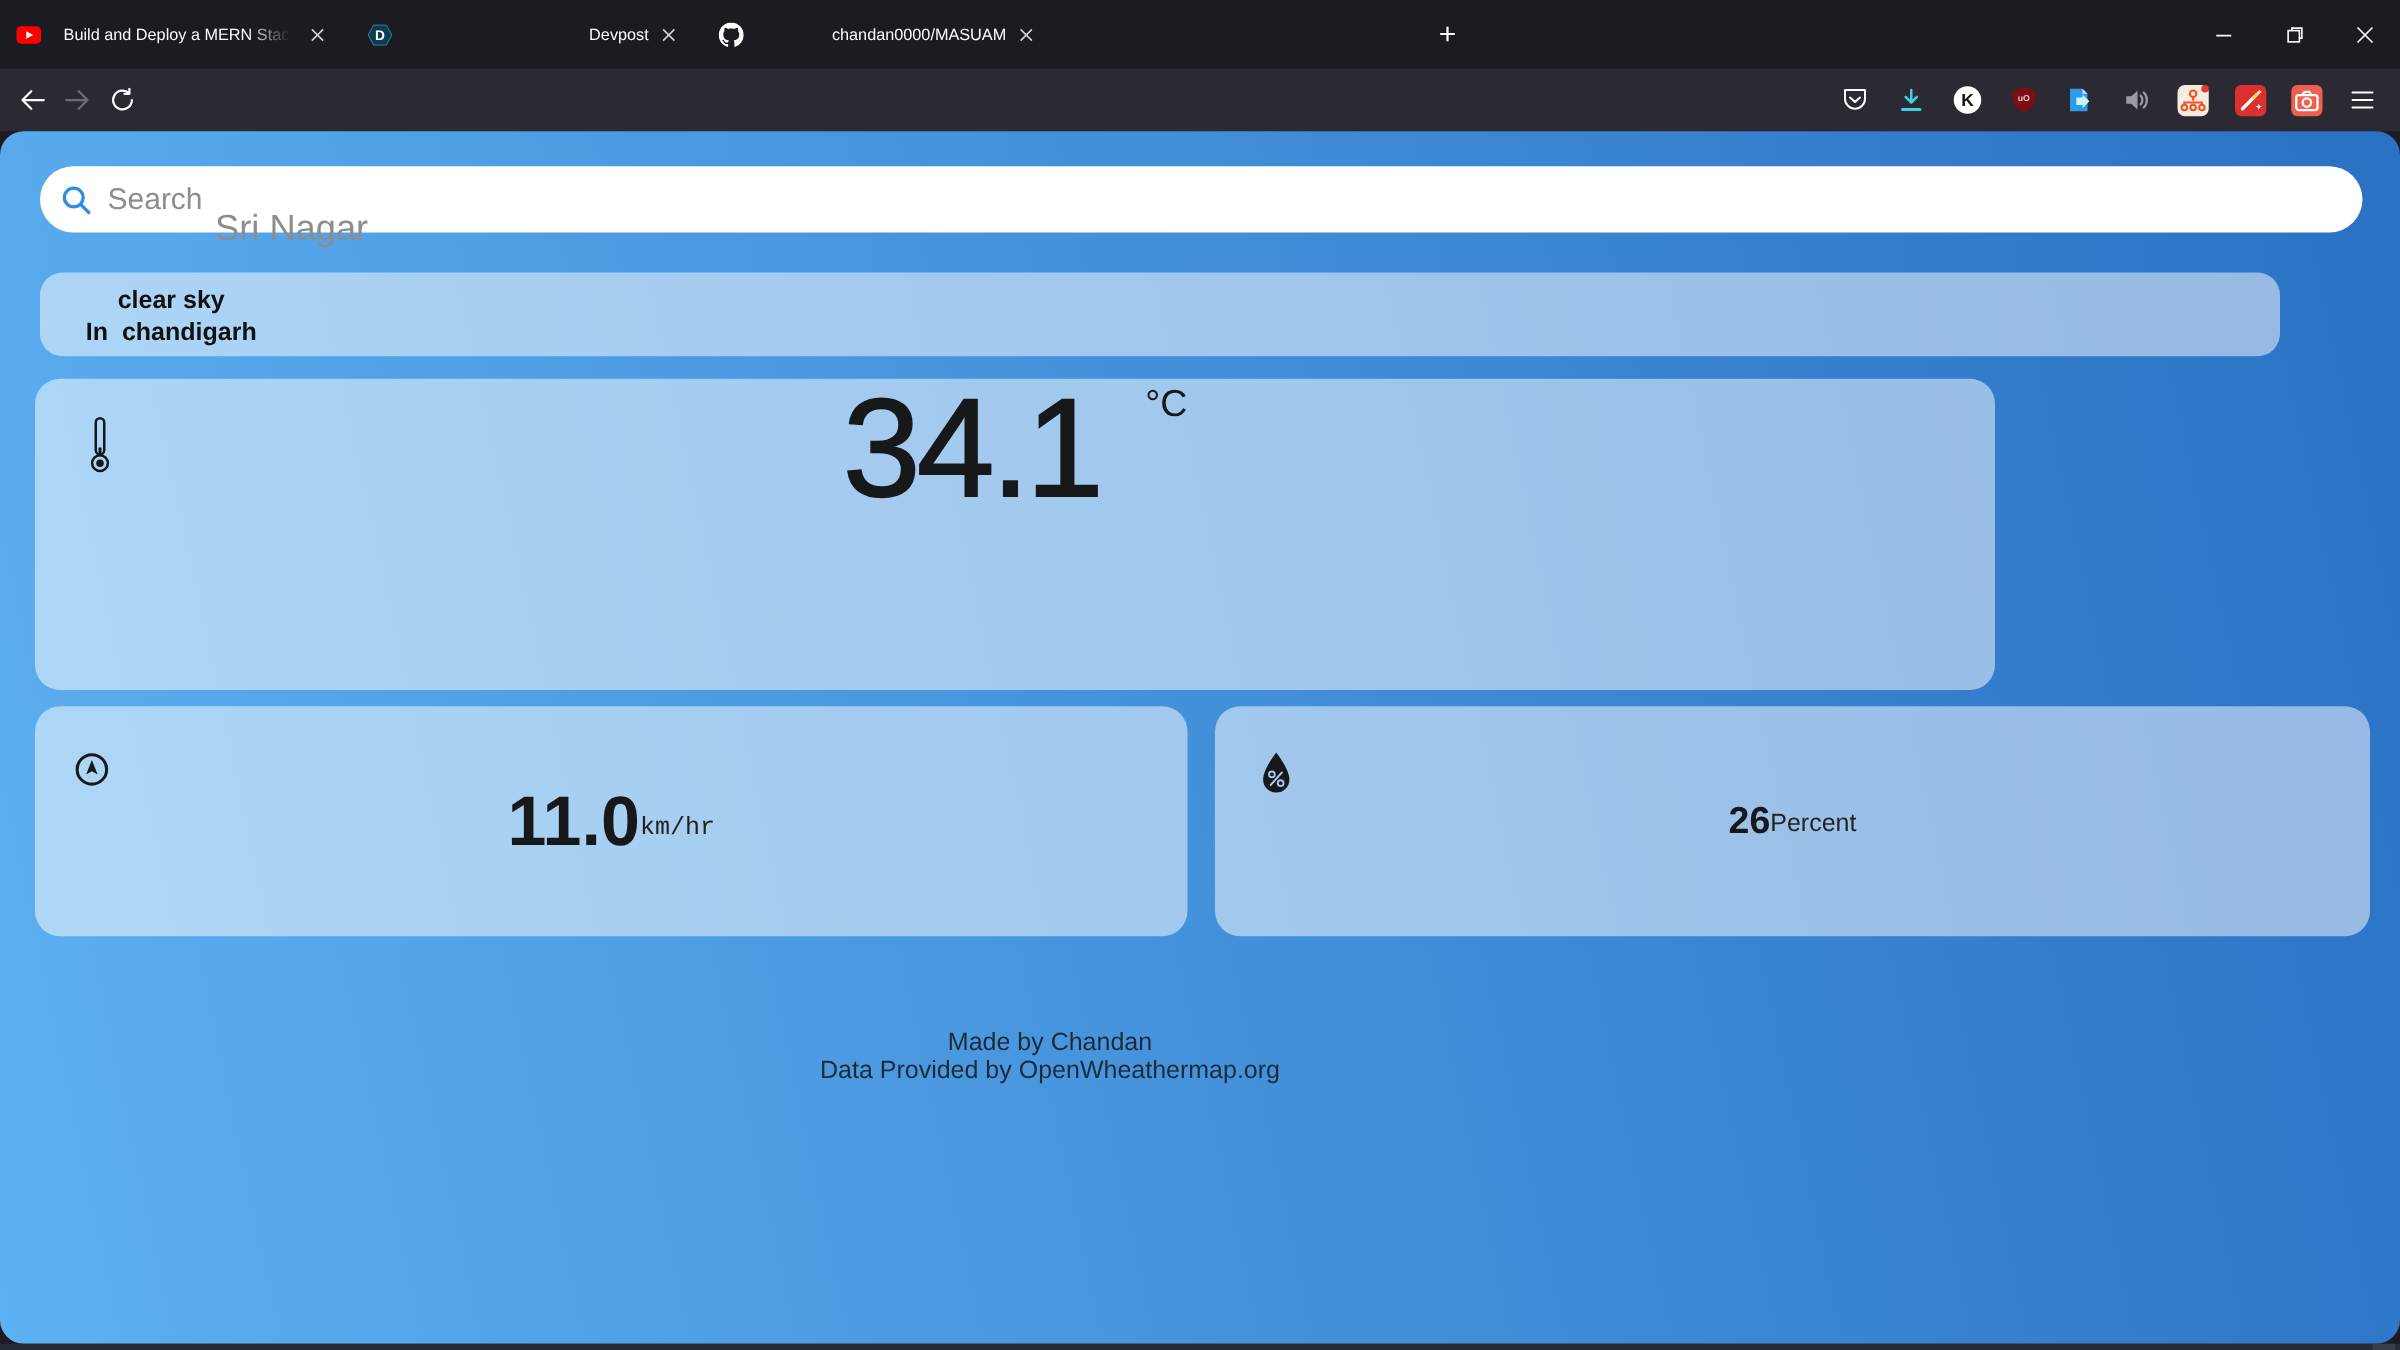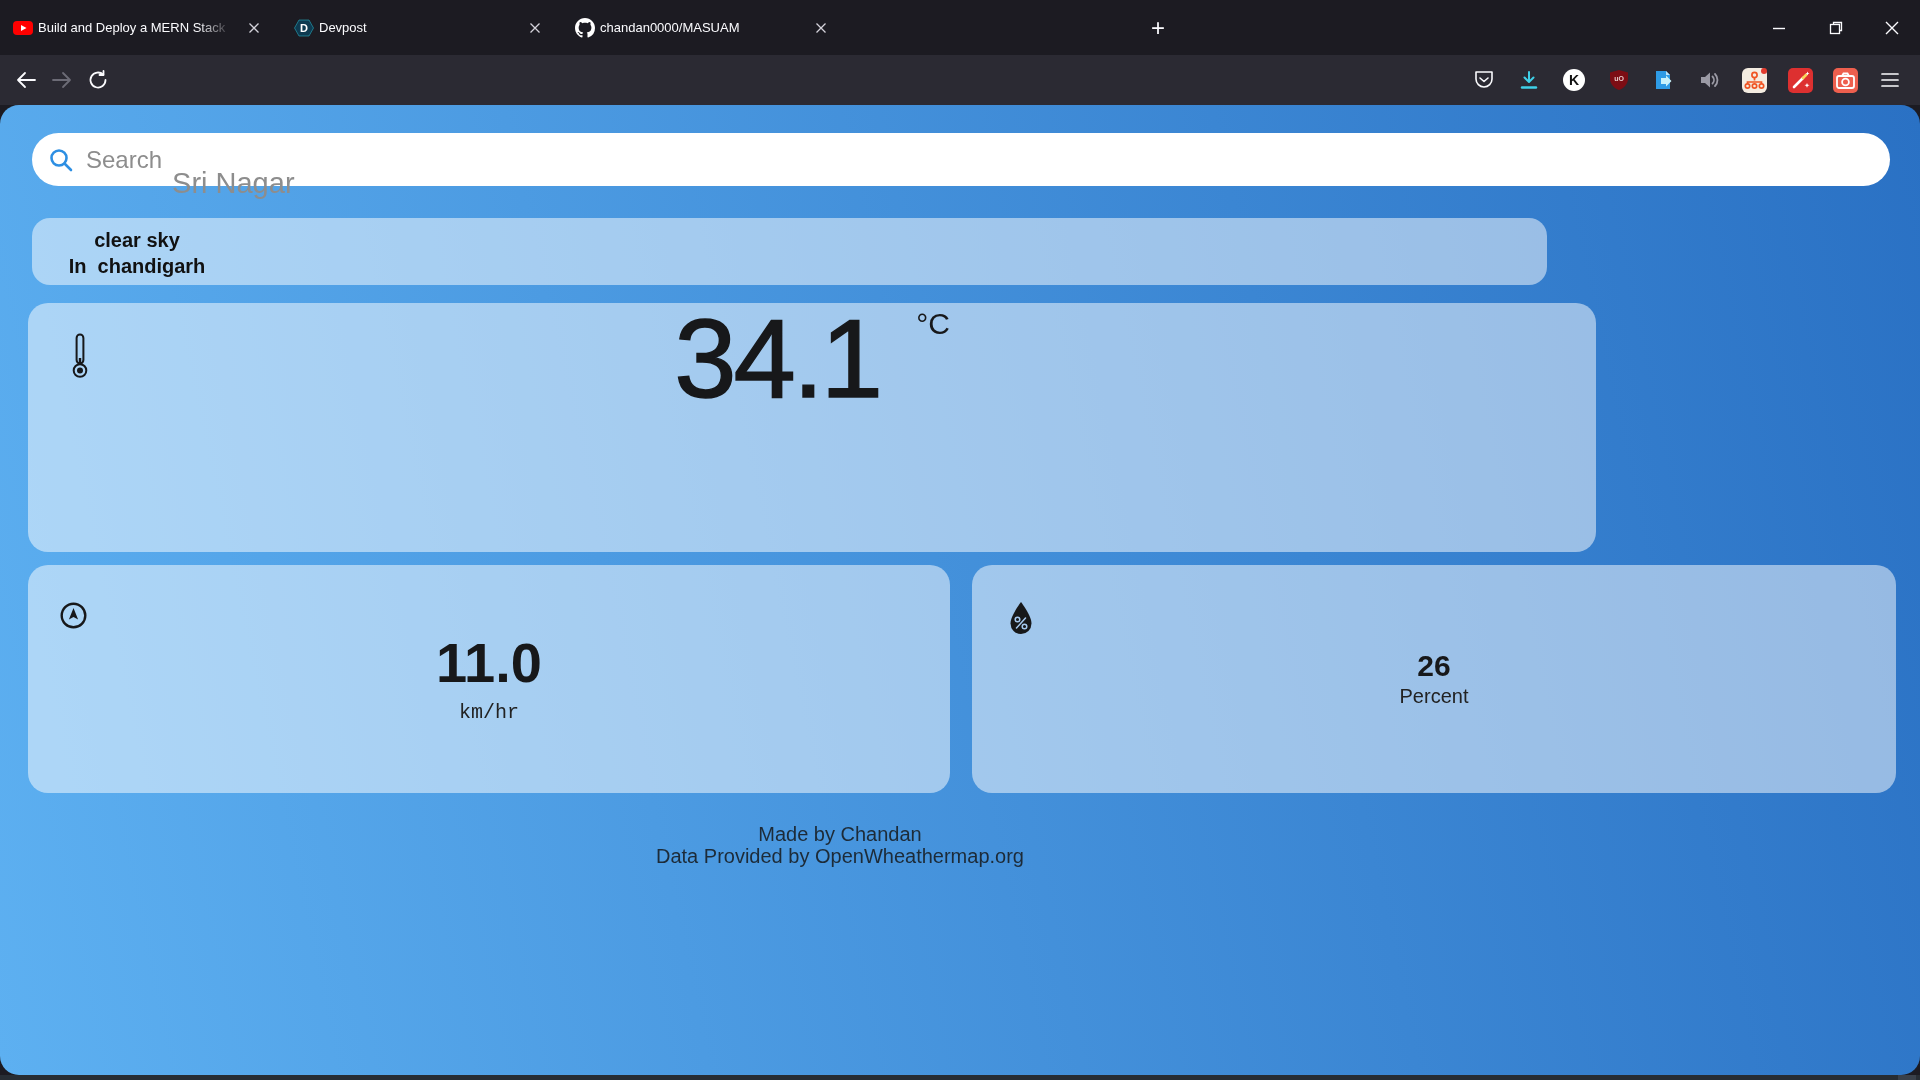--- a/index.html
+++ b/index.html
@@ -1,18 +1,18 @@
 <!DOCTYPE html>
 <html><head>
 <meta charset="utf-8">
 <style>
   * { margin:0; padding:0; box-sizing:border-box; }
   html,body { width:1920px; height:1080px; overflow:hidden; font-family:"Liberation Sans",sans-serif; background:#1c1b22; }
   
-  .tabbar { position:absolute; left:0; top:0; width:1920px; height:55px; background:#1c1b22; }
+  .tabbar { position:absolute; left:0; top:0; width:1920px; height:55px; background:#1c1b22;text-align:right; }
   .tab { position:absolute; top:6px; height:43px; border-radius:8px; display:flex; align-items:center; padding:0 8px 0 5px; color:#fbfbfe; font-size:13px; }
   .tab.active { background:#42414d; padding-left:11px; }
   .favicon { width:20px; height:20px; margin-right:5px; flex:0 0 auto; display:flex; align-items:center; justify-content:center; }
   .tab .label { flex:1; white-space:nowrap; overflow:hidden; }
   .tab .label.fade { -webkit-mask-image:linear-gradient(to right,#000 80%,transparent 97%); mask-image:linear-gradient(to right,#000 80%,transparent 97%); }
   .tab .close { width:20px; height:20px; margin-left:6px; display:flex; align-items:center; justify-content:center; flex:0 0 auto; }
   .newtab { position:absolute; left:1143px; top:13px; width:30px; height:30px; color:#fbfbfe; font-size:24px; font-weight:300; display:flex; align-items:center; justify-content:center; }
   .winctl { position:absolute; top:0; height:55px; width:57px; display:flex; align-items:center; justify-content:center; }
   
   .toolbar { position:absolute; left:0; top:55px; width:1920px; height:50px; background:#2b2a33; }
@@ -23,27 +23,27 @@
   .exticon { position:absolute; top:9px; width:32px; height:32px; display:flex; align-items:center; justify-content:center; }
   
   .content { position:absolute; left:0; top:105px; width:1920px; height:970px; background:linear-gradient(78deg,#5db0f1 0%,#2a71c4 100%);border-radius:19px; }
   .strip { position:absolute; left:0; top:1075px; width:1920px; height:5px; background:#272d34; }
   .strip .lighter { position:absolute; right:4px; top:0; width:18px; height:5px; background:#39404a; }
   .searchbar { position:absolute; left:32px; top:28px; width:1858px; height:53px; background:#ffffff; border-radius:27px; display:flex; align-items:center; }
   .searchbar svg { margin-left:16px; }
   .search-label { margin-left:12px; font-size:24px; color:#8d8d8d; }
   .search-value { margin-left:10px; font-size:29px; color:#8d8d8d;margin-top:48px; }
   .card { position:absolute; background:rgba(255,255,255,0.5); border-radius:20px; }
-  .banner { left:32px; top:113px; width:1515px; height:67px; border-radius:18px; }
+  .banner { left:32px; top:113px; width:1792px; height:67px; border-radius:18px; }
   .banner .inner { width:210px; text-align:center; padding-top:9px; font-size:20px; font-weight:bold; color:#111; line-height:26px; }
   .tempcard { left:28px; top:198px; width:1568px; height:249px; display:flex; align-items:flex-start; justify-content:center;gap:16px; }
   .temp-icon { position:absolute; left:44px; top:30px; }
   .temp-value { font-size:112px; font-weight:400; letter-spacing:-3px; -webkit-text-stroke:1.4px #17181a; color:#17181a; line-height:1; }
   .temp-unit { font-size:30px; color:#17181a; margin-left:20px; transform:translateY(4px); }
-  .smallcard { top:460px; height:228px; display:flex; flex-direction:column; align-items:center; justify-content:center; }
+  .smallcard { top:460px; height:184px; display:flex; flex-direction:row; align-items:center; justify-content:center; }
   .windcard { left:28px; width:922px; }
   .humcard { left:972px; width:924px; }
   .card-icon { position:absolute; left:32px; top:37px; }
   .wind-value { font-size:56px; font-weight:bold; color:#17181a; line-height:1; }
   .wind-unit { font-size:20px; color:#222; margin-top:10px;font-family:Liberation Mono, monospace; }
   .hum-value { font-size:30px; font-weight:bold; color:#17181a; line-height:1; }
   .hum-unit { font-size:20px; color:#222; margin-top:4px; }
   .footer { position:absolute; left:0; top:719px; width:1680px; text-align:center; color:#1d2b38; font-size:20px; line-height:21.5px; }
 </style>
 </head>

